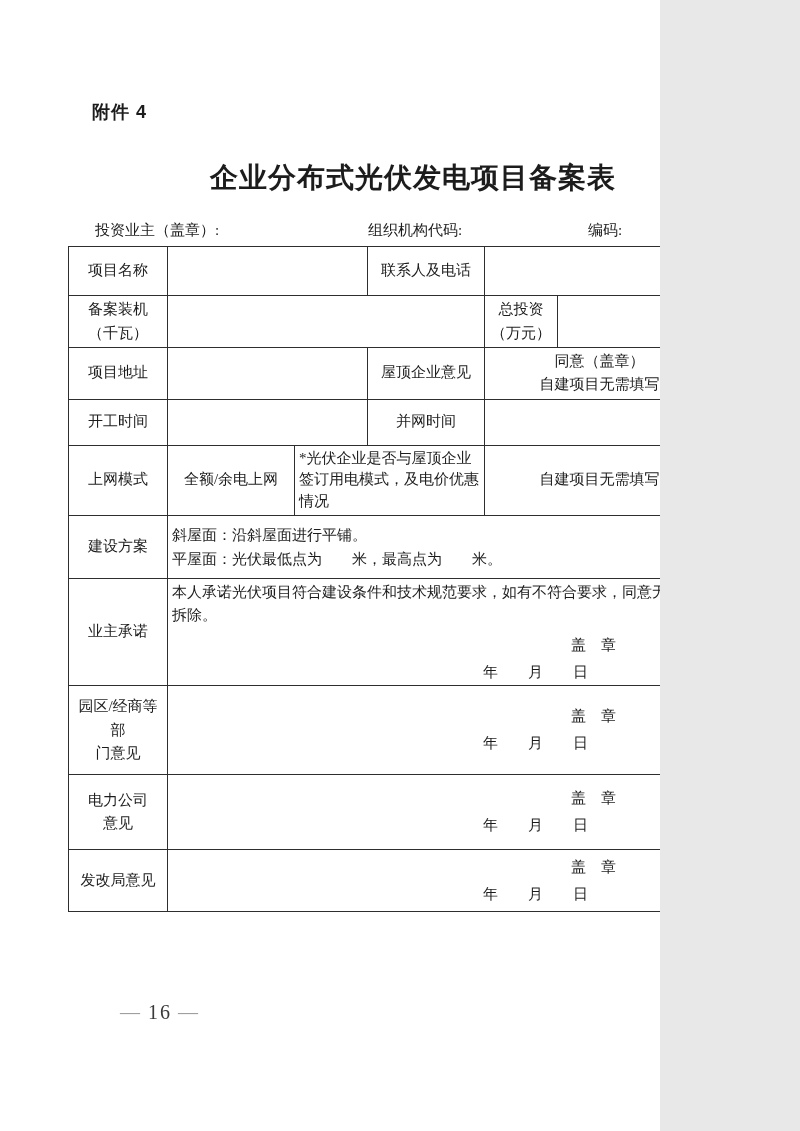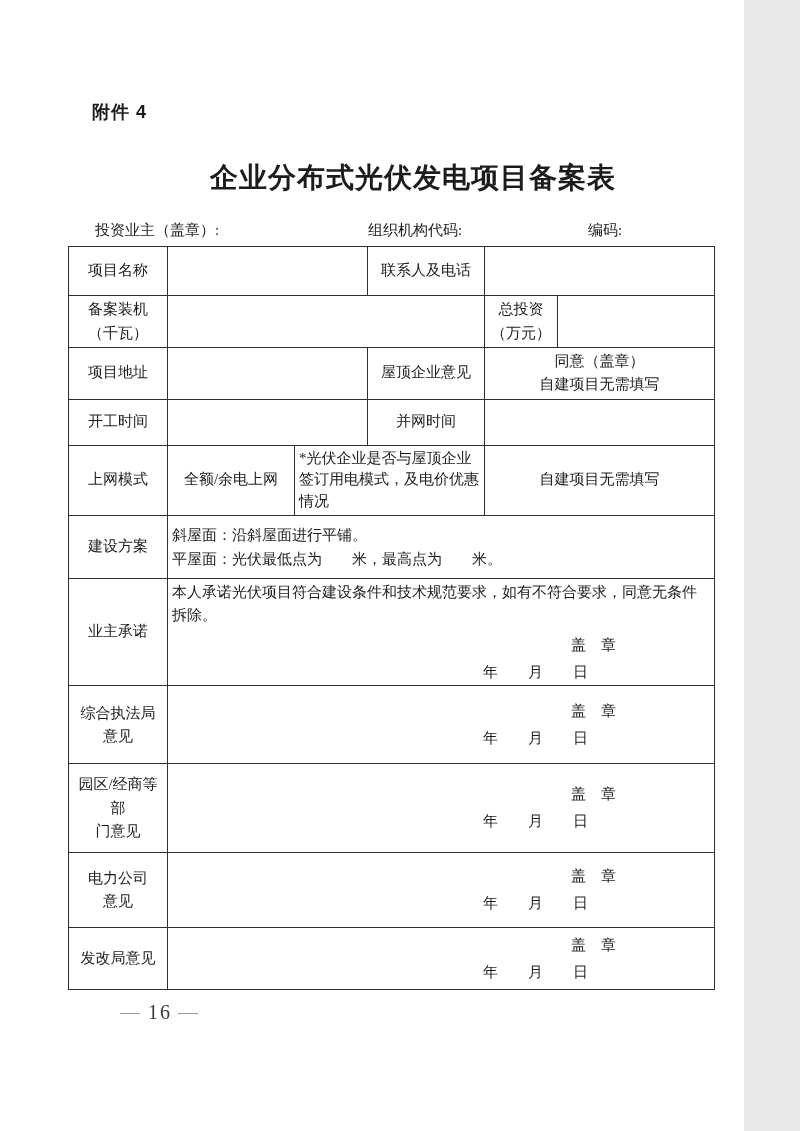--- a/index.html
+++ b/index.html
@@ -1,18 +1,18 @@
 <!DOCTYPE html>
 <html><head>
 <meta charset="utf-8">
 <style>
   html,body{margin:0;padding:0;background:#e8e8e8;}
   .doc{
     position:relative;
-    width:744px;height:1131px;
+    width:660px;height:1131px;
     background:#ffffff;
     font-family:"Liberation Serif","DejaVu Serif",serif;
     color:#1c1c1c;
     overflow:hidden;
   }
   .attachment{
     position:absolute;left:92px;top:100px;
     font-family:"Liberation Sans","DejaVu Sans",sans-serif;
     font-weight:600;font-size:18px;letter-spacing:1px;
   }
@@ -136,30 +136,20 @@
 
       <tr style="height:106px">
         <td class="lbl">业主承诺</td>
         <td class="commit" colspan="5">
           <div class="commit-text">本人承诺光伏项目符合建设条件和技术规范要求，如有不符合要求，同意无条件拆除。</div>
           <div class="stamp-line">盖　章</div>
           <div class="date-line">年　　月　　日</div>
         </td>
       </tr>
 
-      <tr style="height:78px">
-        <td class="lbl two-line">
-          <div>综合执法局</div>
-          <div>意见</div>
-        </td>
-        <td class="opinion" colspan="5">
-          <div class="stamp-line">盖　章</div>
-          <div class="date-line">年　　月　　日</div>
-        </td>
-      </tr>
 
       <tr style="height:89px">
         <td class="lbl two-line">
           <div>园区/经商等部</div>
           <div>门意见</div>
         </td>
         <td class="opinion" colspan="5">
           <div class="stamp-line">盖　章</div>
           <div class="date-line">年　　月　　日</div>
         </td>

